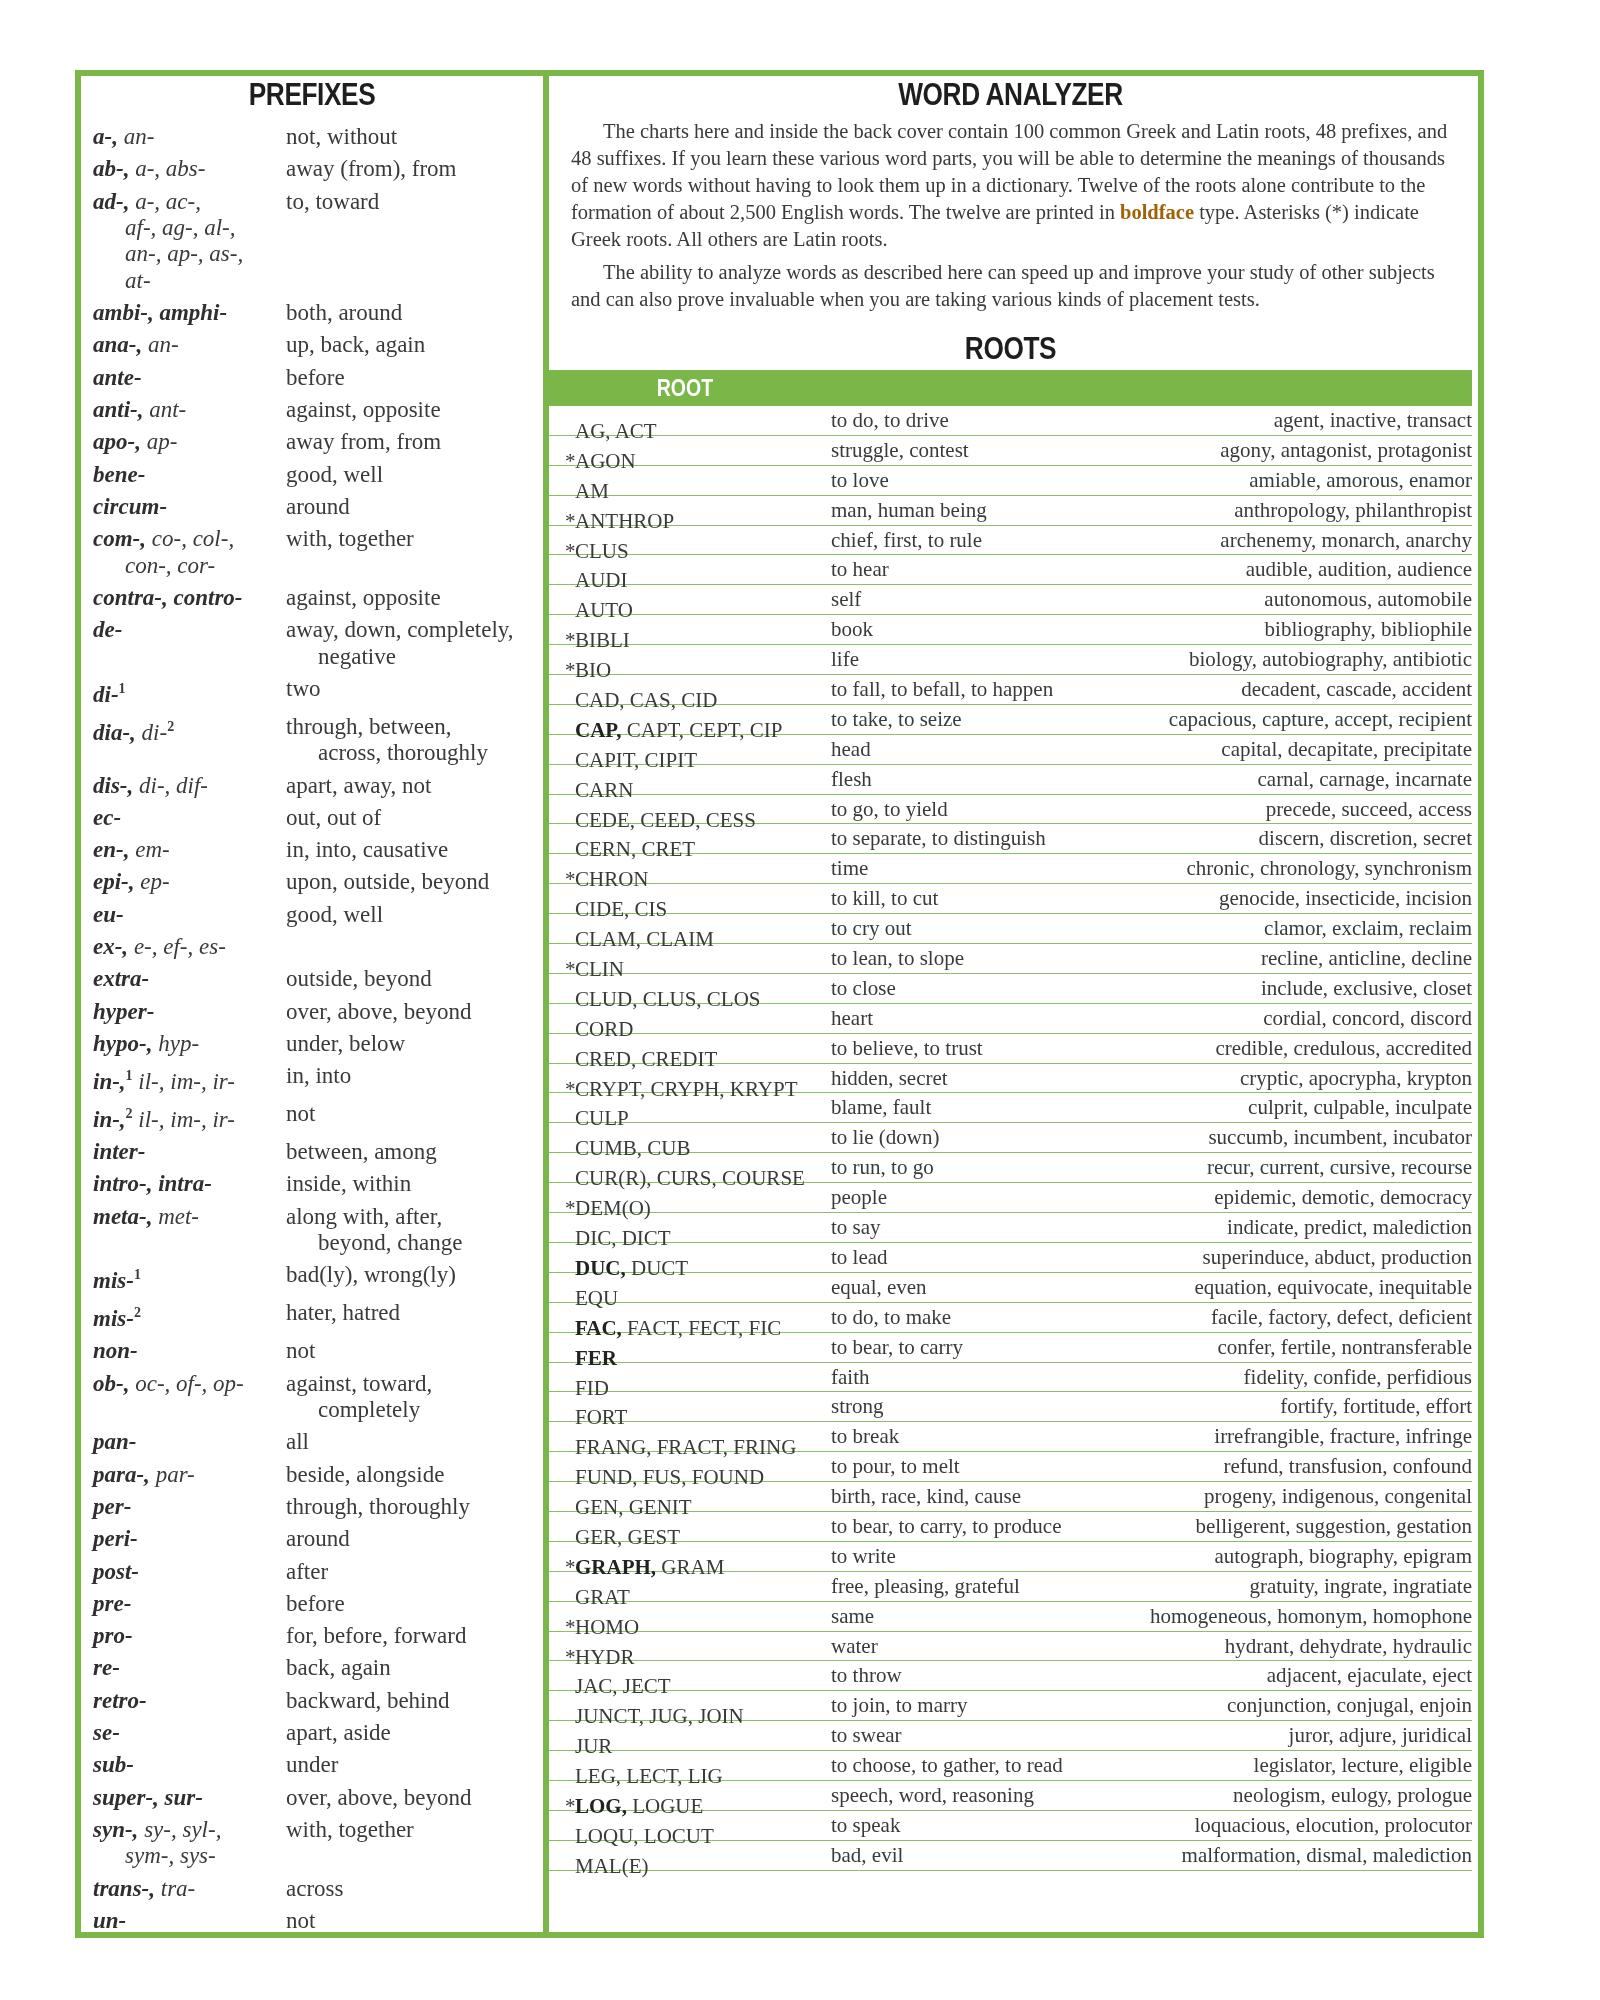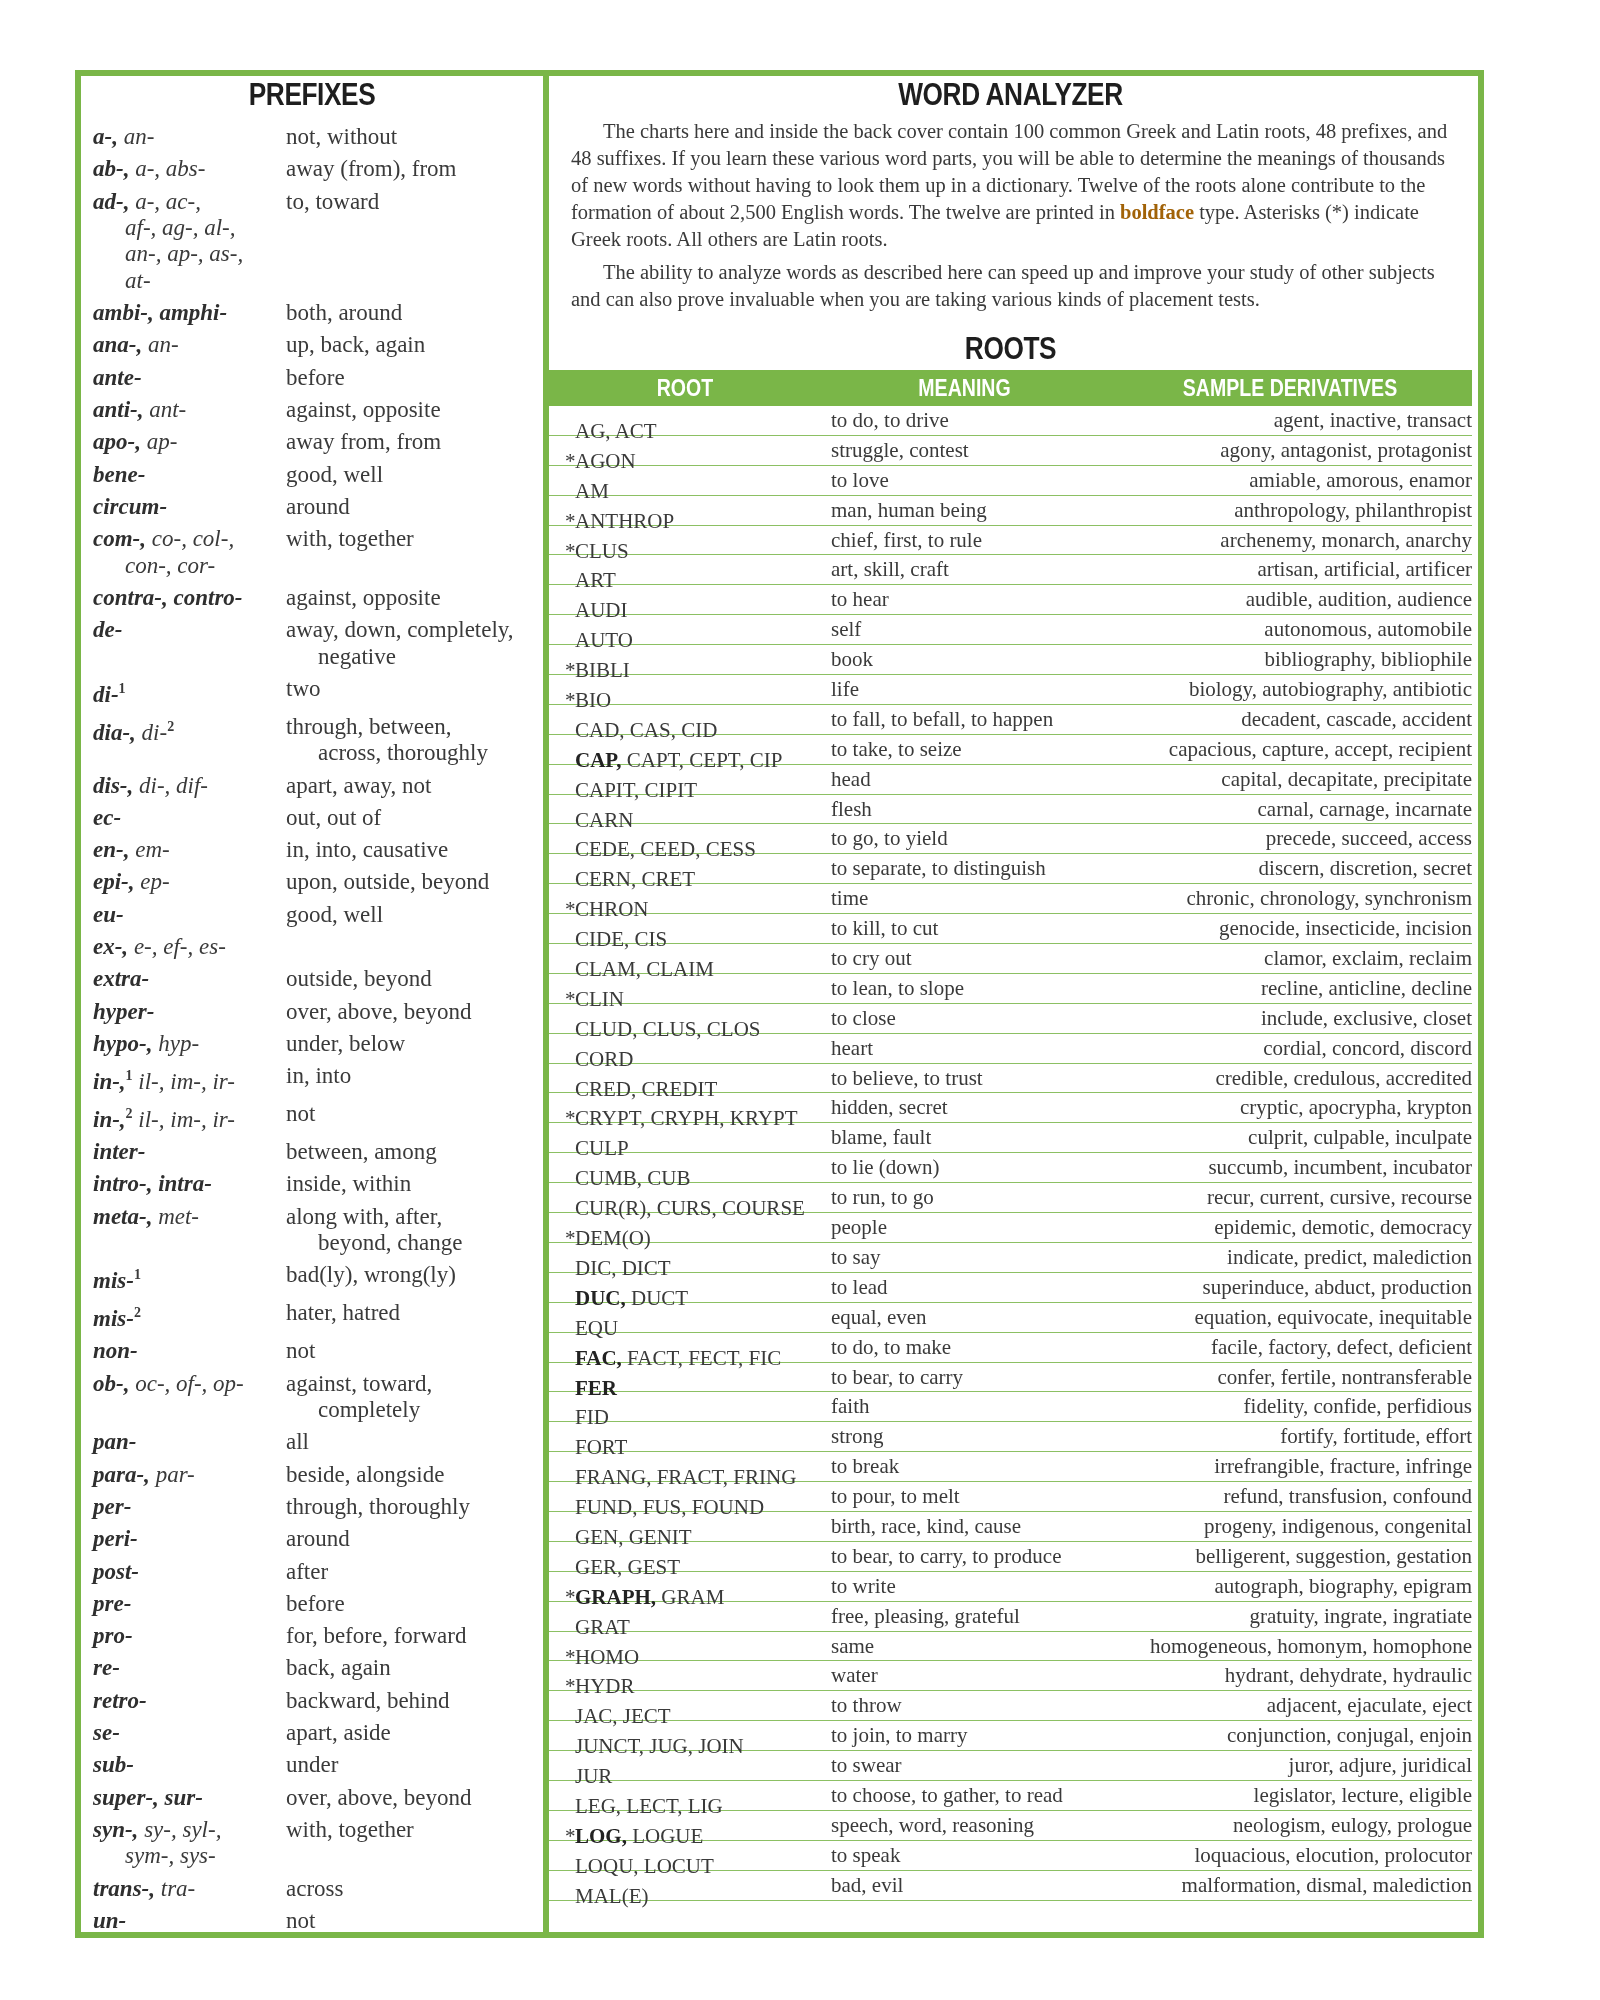--- a/index.html
+++ b/index.html
@@ -29,21 +29,21 @@
   .right { position:absolute; left:549px; top:76px; width:923px; height:1856px; }
   .right .sec-title.wa { position:absolute; left:0; width:923px; top:0px; }
   .intro { position:absolute; left:22px; top:42px; width:890px;
            font-size:20.5px; line-height:27px; color:#3a3a3a; text-align:left; }
   .intro p { margin:0 0 6px 0; text-indent:32px; }
   .intro b { color:#a16207; }
   .right .sec-title.rt { position:absolute; left:0; width:923px; top:254px; }
 
   .thead { position:absolute; left:0; top:294px; width:923px; height:36px; background:#7ab648;
            display:flex; color:#ffffff;
-           font-family:"Liberation Sans","DejaVu Sans",sans-serif; font-weight:bold; font-size:23px; }
+           font-family:"Liberation Sans","DejaVu Sans",sans-serif; font-weight:bold; font-size:23px;flex-direction:column; }
   .thead div { line-height:36px; text-align:center; transform:scaleX(0.85); }
   .c1 { width:272px; flex:none; }
   .c2 { width:287px; flex:none; }
   .c3 { flex:1; }
   .tbody { position:absolute; left:0; top:330px; width:923px; }
   .trow { display:flex; height:28.9px; border-bottom:1.6px solid #8cc063;
           font-size:21px; line-height:29px; white-space:nowrap; }
   .trow .c1 { padding-left:16px; width:266px;margin-top:11px; }
   .trow .c1 .ast { display:inline-block; width:10px; }
   .trow .c1 b { color:#222; }
@@ -284,25 +284,20 @@
         <div class="c1"><span class="ast">*</span><span>ANTHROP</span></div>
         <div class="c2">man, human being</div>
         <div class="c3">anthropology, philanthropist</div>
       </div>
       <div class="trow">
         <div class="c1"><span class="ast">*</span><span>CLUS</span></div>
         <div class="c2">chief, first, to rule</div>
         <div class="c3">archenemy, monarch, anarchy</div>
       </div>
       <div class="trow">
-        <div class="c1"><span class="ast"></span><span>ART</span></div>
-        <div class="c2">art, skill, craft</div>
-        <div class="c3">artisan, artificial, artificer</div>
-      </div>
-      <div class="trow">
         <div class="c1"><span class="ast"></span><span>AUDI</span></div>
         <div class="c2">to hear</div>
         <div class="c3">audible, audition, audience</div>
       </div>
       <div class="trow">
         <div class="c1"><span class="ast"></span><span>AUTO</span></div>
         <div class="c2">self</div>
         <div class="c3">autonomous, automobile</div>
       </div>
       <div class="trow">

